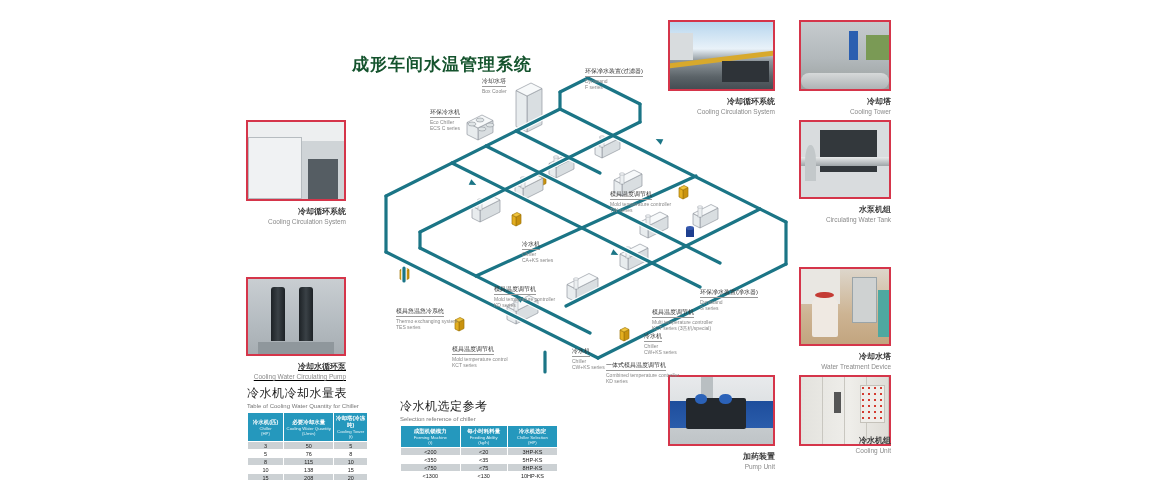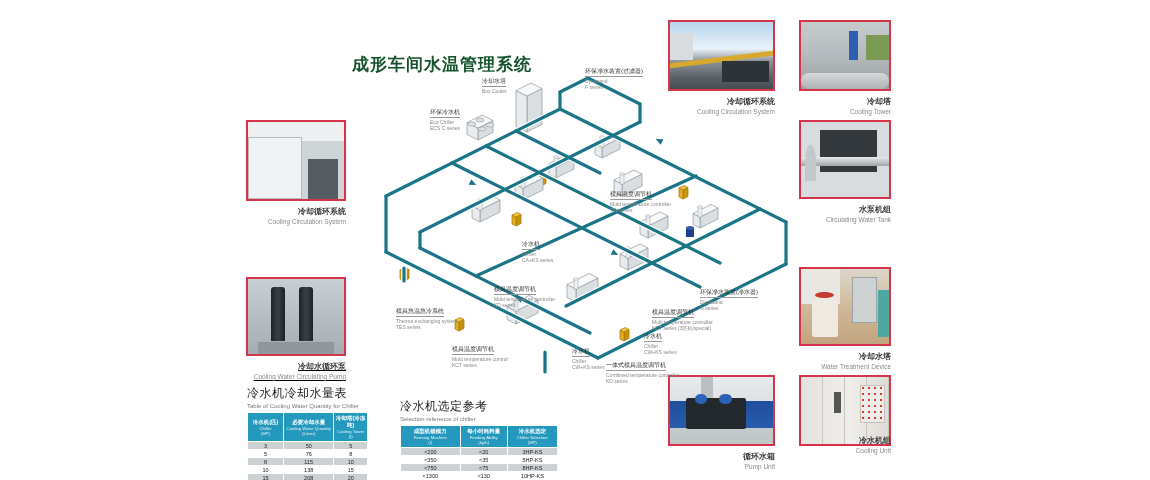--- a/index.html
+++ b/index.html
@@ -112,21 +112,21 @@
     <div class="cap-en">Water Treatment Device</div>
   </div>
 
   <div class="photo" style="left:668px;top:375px;width:107px;height:71px;background:linear-gradient(180deg,#e8eaec 0%,#dfe2e4 36%,#1e4e9c 36%,#2a5cab 76%,#c5cacd 76%,#bfc4c7 100%);">
     <div style="left:30%;top:0;width:12%;height:34%;background:#b9bfc2;"></div>
     <div style="left:16%;top:32%;width:58%;height:46%;background:#23282d;border-radius:2px;"></div>
     <div style="left:24%;top:26%;width:12%;height:14%;background:#2b62b8;border-radius:50%;"></div>
     <div style="left:48%;top:26%;width:12%;height:14%;background:#2b62b8;border-radius:50%;"></div>
   </div>
   <div class="caption" style="left:668px;top:451px;width:107px;">
-    <div class="cap-zh">循环水箱</div>
+    <div class="cap-zh">加药装置</div>
     <div class="cap-en">Pump Unit</div>
   </div>
 
   <div class="photo" style="left:799px;top:375px;width:92px;height:71px;background:linear-gradient(90deg,#e3e2dd 0%,#efeeea 55%,#dedcd6 100%);">
     <div style="left:0;top:0;width:100%;height:100%;background:repeating-linear-gradient(90deg,transparent 0 21px,#c9c7c0 21px 22px);"></div>
     <div style="left:38%;top:22%;width:7%;height:32%;background:#555;"></div>
     <div style="right:5%;top:12%;width:28%;height:56%;background-color:#efeeea;background-image:radial-gradient(circle at 2px 2px,#d43b30 1px,transparent 1.5px);background-size:6px 6px;border:1px solid #c5c2ba;"></div>
   </div>
   <div class="caption" style="left:799px;top:435px;width:92px;">
     <div class="cap-zh">冷水机组</div>

